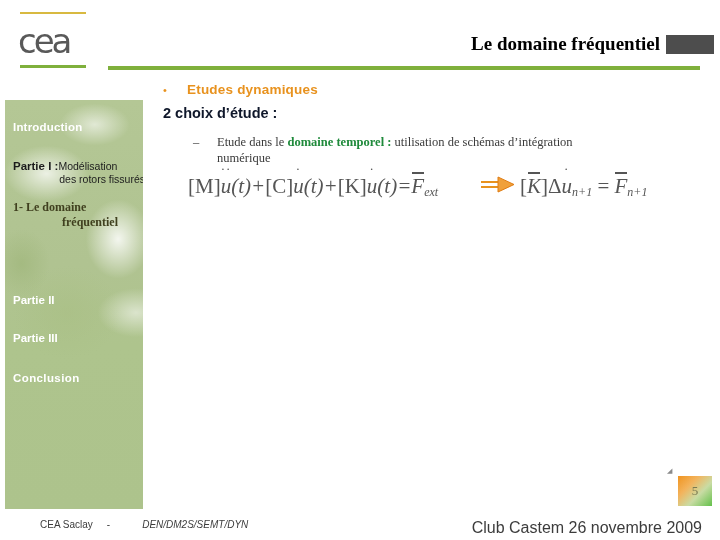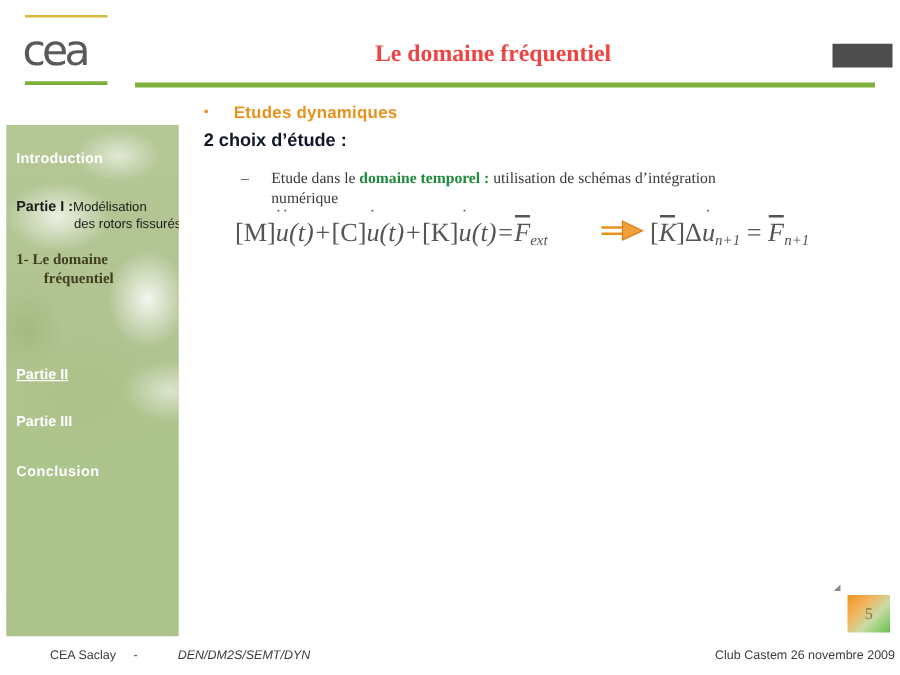--- a/index.html
+++ b/index.html
@@ -48,24 +48,25 @@
     position: absolute;
     left: 108px; top: 66px;
     width: 592px; height: 4px;
     background: #7fb03c;
   }
 
   #page-title {
     position: absolute;
     left: 300px; top: 33px;
     width: 360px;
+    text-align: right;
     font-family: "Liberation Serif", serif;
     font-size: 19px;
     font-weight: bold;
-    color: #ef4444;
+    color: #000000;
     white-space: nowrap;
   }
   #title-block {
     position: absolute;
     left: 666px; top: 35px;
     width: 48px; height: 19px;
     background: #4d4d4d;
   }
 
   
@@ -109,36 +110,36 @@
   }
 
   #side-sub1 {
     top: 100px;
     font-family: "Liberation Serif", serif;
     font-size: 12px;
     font-weight: bold;
     color: #40401f;
     line-height: 15px;
   }
-  #side-sub1 .l2 { display: block; text-align: left; padding-left: 22px; }
+  #side-sub1 .l2 { display: block; text-align: center; padding-left: 22px; }
 
   #side-sub2 {
     top: 133px;
     font-family: "Liberation Serif", serif;
     font-size: 12px;
     color: #6f7060;
   }
   #side-sub3 {
     top: 152px;
     font-family: "Liberation Serif", serif;
     font-size: 12px;
     color: #6f7060;
   }
 
-  #side-partie2 { top: 194px; font-size: 11.5px; font-weight: bold; color: #ffffff; text-decoration: underline; }
+  #side-partie2 { top: 194px; font-size: 11.5px; font-weight: bold; color: #ffffff; }
   #side-partie3 { top: 232px; font-size: 11.5px; font-weight: bold; color: #ffffff; }
   #side-conclusion { top: 272px; font-size: 11.5px; font-weight: bold; color: #ffffff; letter-spacing: .4px; }
 
   
   #bullet-lvl1 {
     position: absolute;
     left: 163px; top: 82px;
     width: 520px;
     font-size: 13.5px;
     color: #e8921e;
@@ -224,22 +225,22 @@
     position: absolute;
     left: 40px; top: 519px;
     font-size: 10px;
     color: #3c3c3c;
     white-space: nowrap;
   }
   #footer-left .unit { font-style: italic; padding-left: 18px; }
   #footer-left .dash { padding: 0 14px; }
   #footer-right {
     position: absolute;
-    right: 4px; top: 519px;
-    font-size: 10px;
+    right: 18px; top: 519px;
+    font-size: 16px;
     color: #3c3c3c;
     white-space: nowrap;
   }
   #slide-number {
     position: absolute;
     left: 678px; top: 476px;
     width: 34px; height: 30px;
     background: linear-gradient(135deg, #f0941f 0%, #f3b35c 32%, #c9dca4 62%, #63c04a 100%);
     color: #7a7a52;
     font-family: "Liberation Serif", serif;

